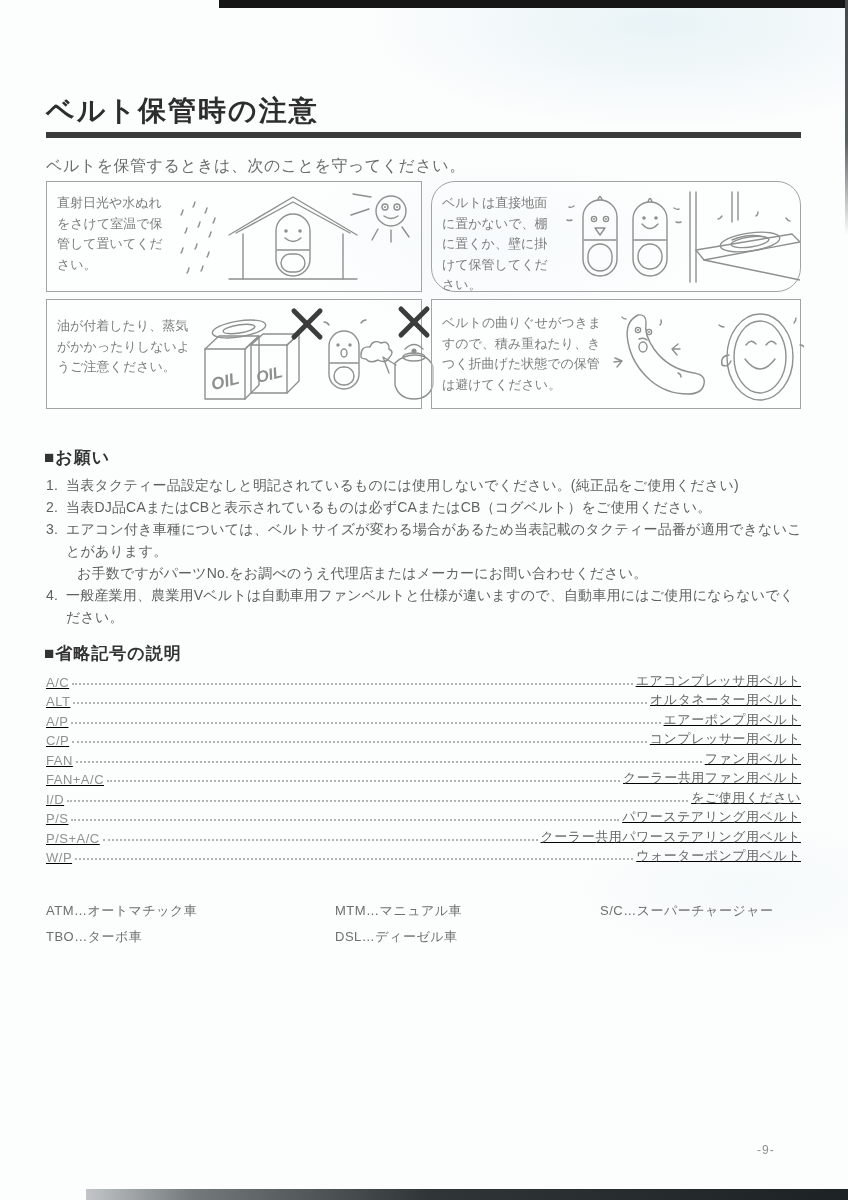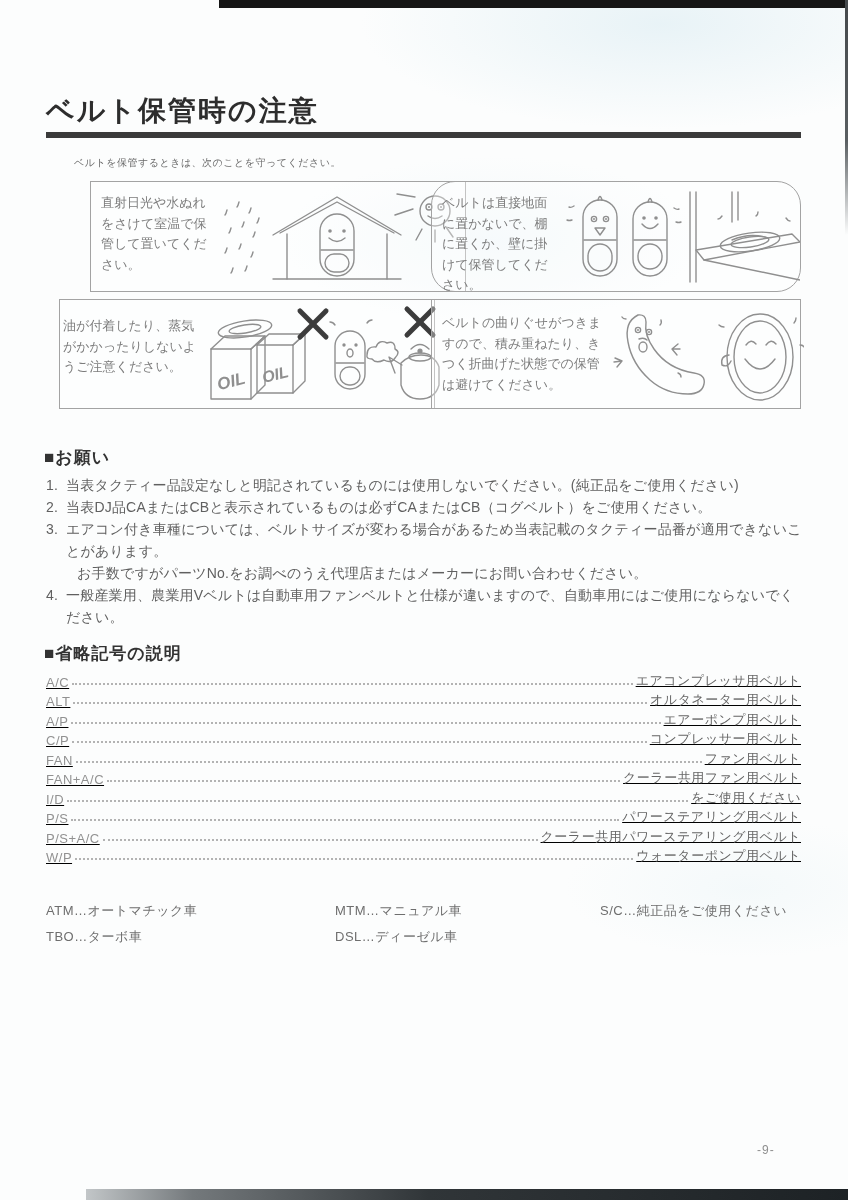--- a/index.html
+++ b/index.html
@@ -18,27 +18,27 @@
   }
   .scan-top-bar{position:absolute;left:219px;top:0;width:629px;height:8px;background:#161616;}
   .scan-right-edge{position:absolute;right:0;top:0;width:3px;height:235px;
     background:linear-gradient(#45494c,#5a5f62 60%,rgba(90,95,98,0));}
   .scan-bottom-bar{position:absolute;left:86px;right:0;bottom:0;height:11px;
     background:linear-gradient(to right,#c2c6c8 0%,#74797c 14%,#303538 45%,#1d2225 100%);}
 
   .title{position:absolute;left:46px;top:92px;font-size:28px;font-weight:700;
     color:#2d2d2d;letter-spacing:2px;}
   .title-rule{position:absolute;left:46px;top:132px;width:755px;height:6px;background:#3b3b3b;}
-  .intro{position:absolute;left:46px;top:156px;font-size:10px;color:#6b6b6b;letter-spacing:.5px;margin-left:28px;}
+  .intro{position:absolute;left:46px;top:156px;font-size:16px;color:#6b6b6b;letter-spacing:.5px;}
 
   .tip-box{position:absolute;border:1px solid #a3a3a3;background:rgba(255,255,255,.35);
     display:flex;align-items:flex-start;}
-  .tip-1{left:46px;top:181px;width:374px;height:109px;margin-left:44px;}
+  .tip-1{left:46px;top:181px;width:374px;height:109px;}
   .tip-2{left:431px;top:181px;width:368px;height:109px;border-radius:24px;}
-  .tip-3{left:59px;top:299px;width:374px;height:108px;justify-content:center;}
+  .tip-3{left:46px;top:299px;width:374px;height:108px;}
   .tip-4{left:431px;top:299px;width:368px;height:108px;}
   .tip-text{font-size:13px;line-height:1.58;color:#7c7c7c;padding:11px 0 0 10px;flex:0 0 auto;}
   .tip-1 .tip-text{width:112px;}
   .tip-2 .tip-text{width:112px;}
   .tip-3 .tip-text{width:138px;padding-top:16px;}
   .tip-4 .tip-text{width:166px;padding-top:13px;}
   .tip-art{flex:1;height:100%;display:flex;align-items:center;justify-content:center;}
   .tip-art svg{display:block;}
 
   .sec-heading{position:absolute;left:44px;font-size:17px;font-weight:700;color:#333;letter-spacing:1px;}
@@ -345,19 +345,19 @@
   <div class="veh">
     <div class="veh-col veh-col1">
       <div>ATM…オートマチック車</div>
       <div>TBO…ターボ車</div>
     </div>
     <div class="veh-col veh-col2">
       <div>MTM…マニュアル車</div>
       <div>DSL…ディーゼル車</div>
     </div>
     <div class="veh-col veh-col3">
-      <div>S/C…純正品をご使用ください</div>
+      <div>S/C…スーパーチャージャー</div>
     </div>
   </div>
 
   <div class="page-num">-9-</div>
   <div class="scan-bottom-bar"></div>
 </div>
 
 </body></html>

